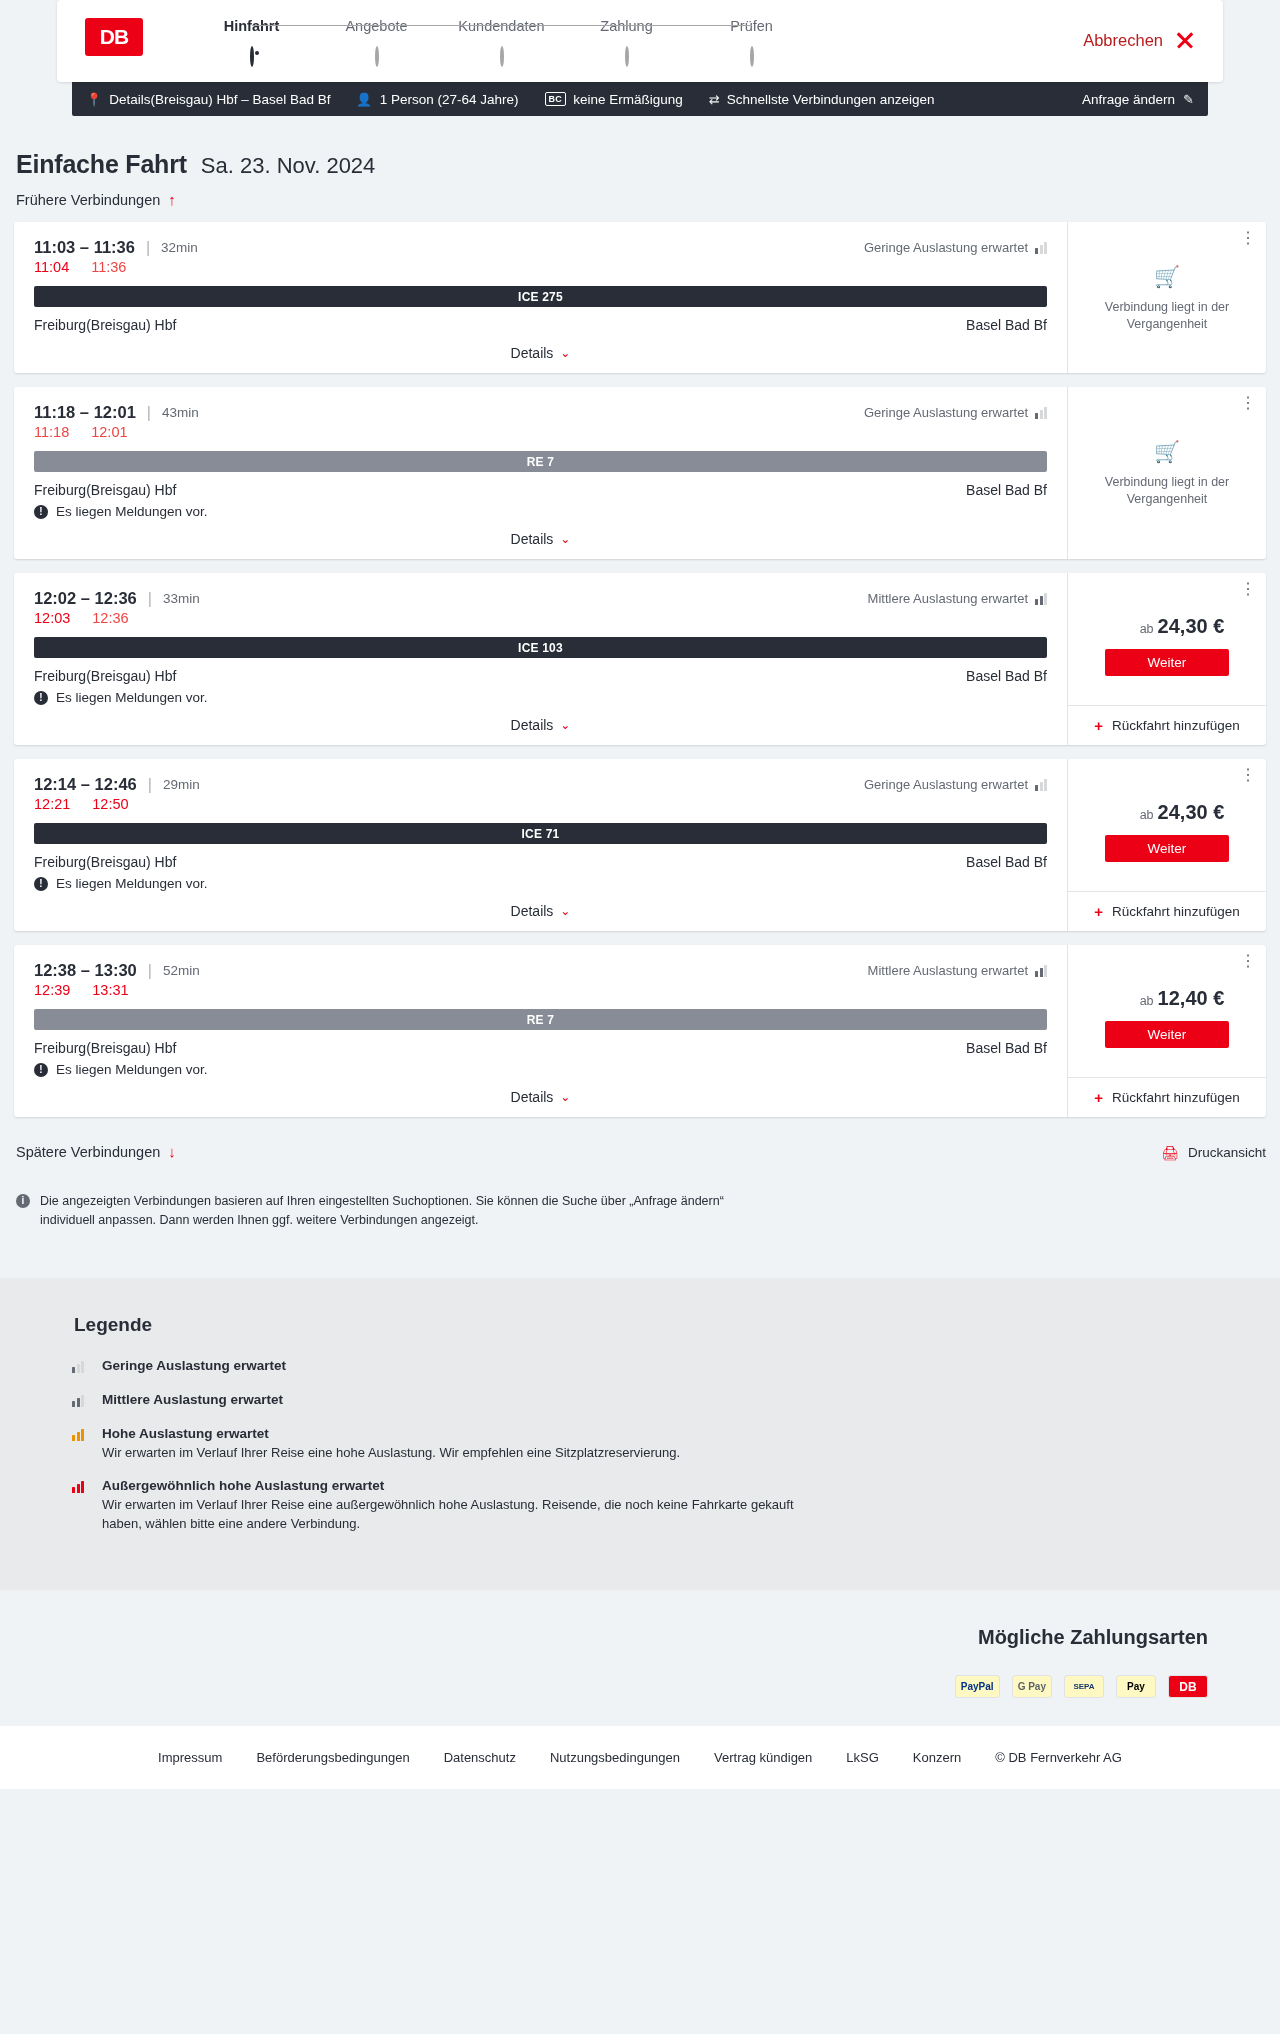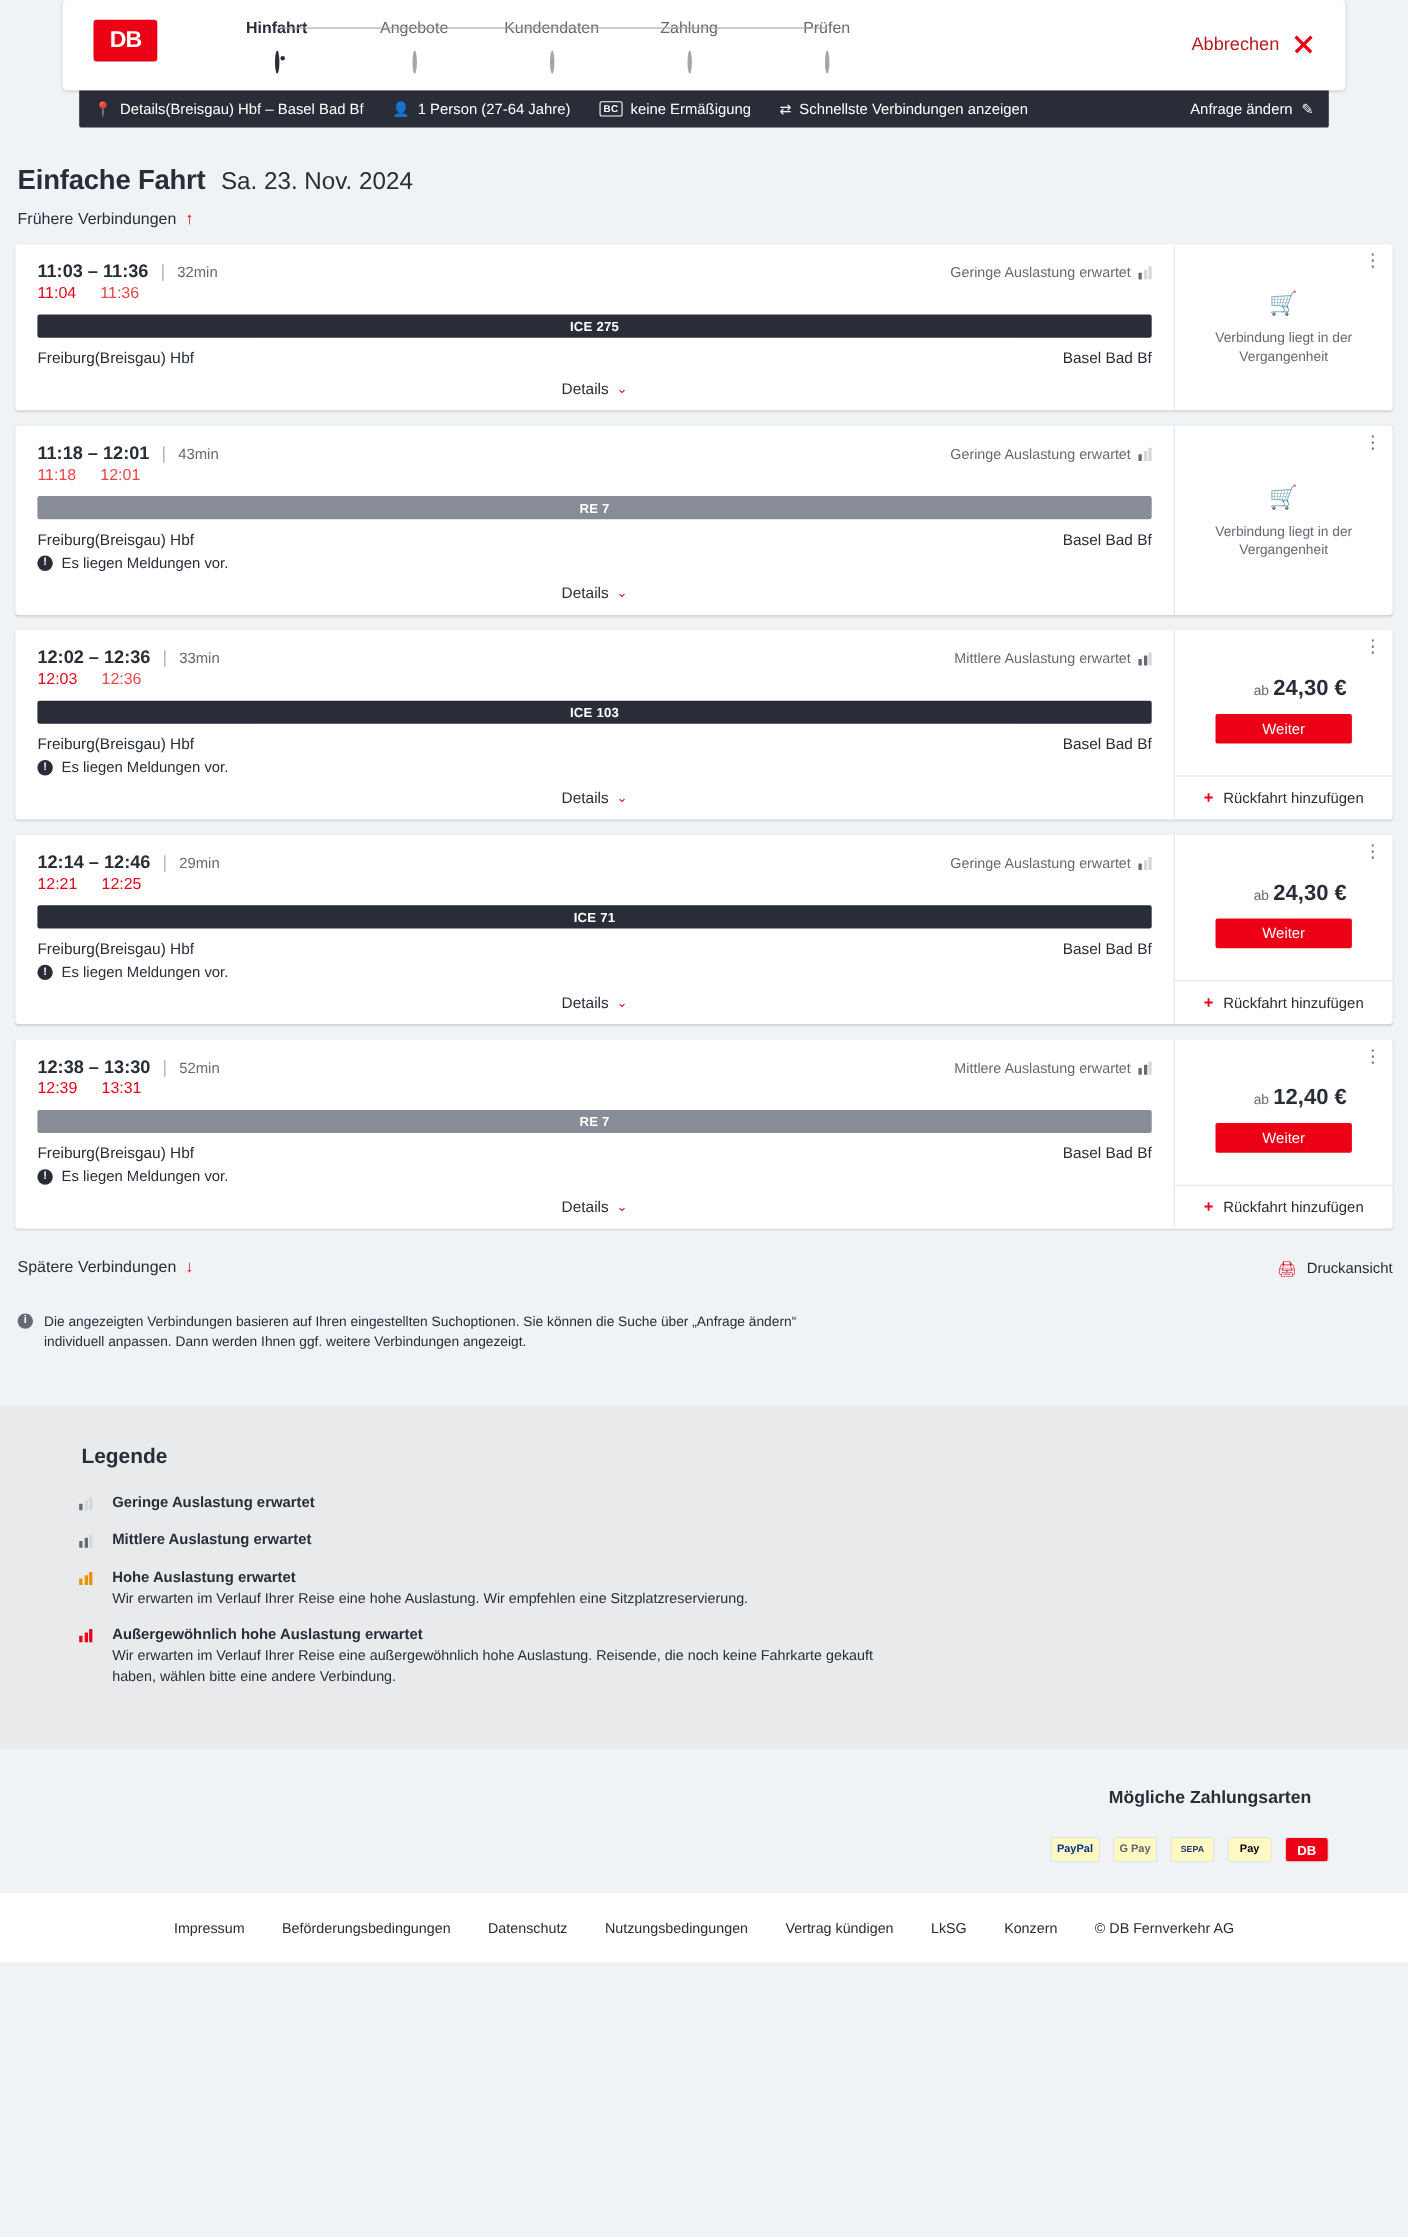--- a/index.html
+++ b/index.html
@@ -298,21 +298,21 @@
   .legend-item { margin-bottom: 16px; display: flex; gap: 14px; }
   .legend-bars { width: 16px; flex: none; padding-top: 3px; }
   .legend-txt h3 { font-size: 13.5px; margin: 0 0 3px 0; font-weight: bold; }
   .legend-txt p { font-size: 13px; margin: 0; color: #282d37; line-height: 1.45; max-width: 700px; }
   .bars.high i { background: #ec9200; }
   .bars.vhigh i { background: #ec0016; }
 
   
   .pay-section { background: #f0f3f5; padding: 36px 0 28px 0; }
   .pay-inner { width: 1136px; margin: 0 auto; text-align: right; }
-  .pay-inner h2 { font-size: 16px; margin: 0 16px 26px 0; font-weight: bold; }
+  .pay-inner h2 { font-size: 20px; margin: 0 0 26px 0; font-weight: bold; }
   .pay-icons { display: flex; gap: 12px; justify-content: flex-end; align-items: center; }
   .pay-ic {
     height: 23px; min-width: 40px;
     background: #fef9c3;
     border-radius: 3px;
     display: flex; align-items: center; justify-content: center;
     font-size: 10px; font-weight: bold;
     border: 1px solid #e0e2e4;
     padding: 0 5px;
   }
@@ -528,21 +528,21 @@
                 <span>Geringe Auslastung erwartet</span>
                 <span class="bars low">
                   <i class="b1"></i>
                   <i class="b2"></i>
                   <i class="b3"></i>
                 </span>
               </span>
             </div>
             <div class="row2">
               <span class="t-delay">12:21</span>
-              <span class="t-delay">12:25</span>
+              <span class="t-delay">12:50</span>
             </div>
             <div class="train-bar ice">
               <span>ICE 71</span>
             </div>
             <div class="row3">
               <span>Freiburg(Breisgau) Hbf</span>
               <span>Basel Bad Bf</span>
             </div>
             <div class="notice">
               <span class="info-dot">!</span>

